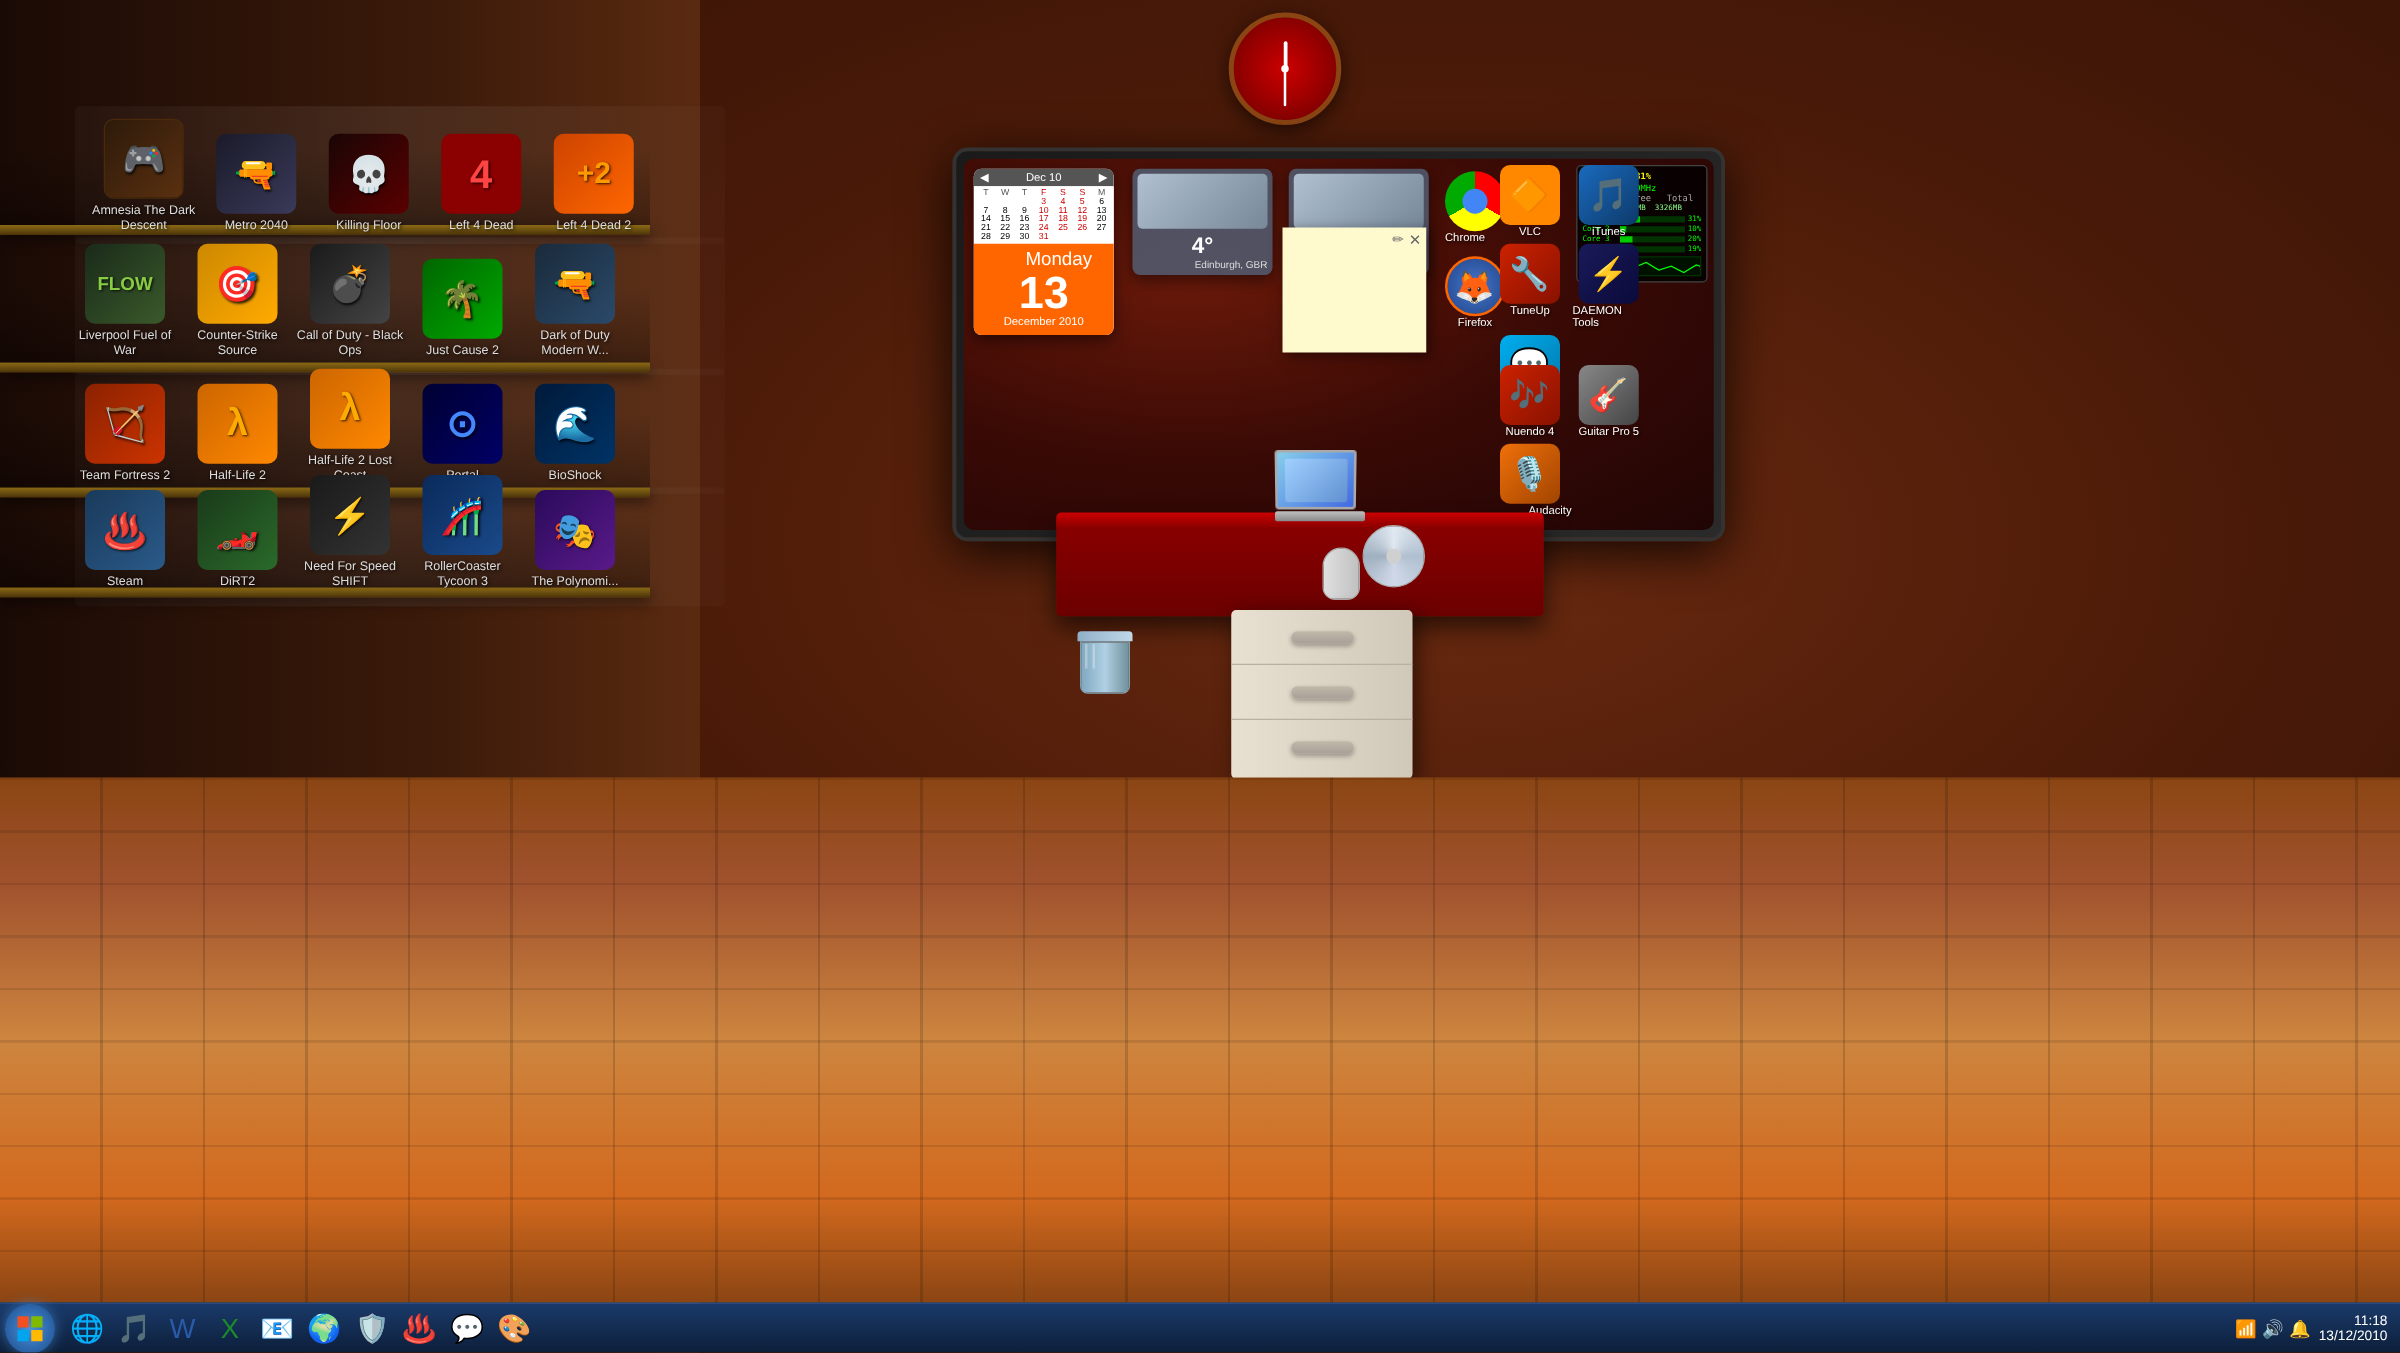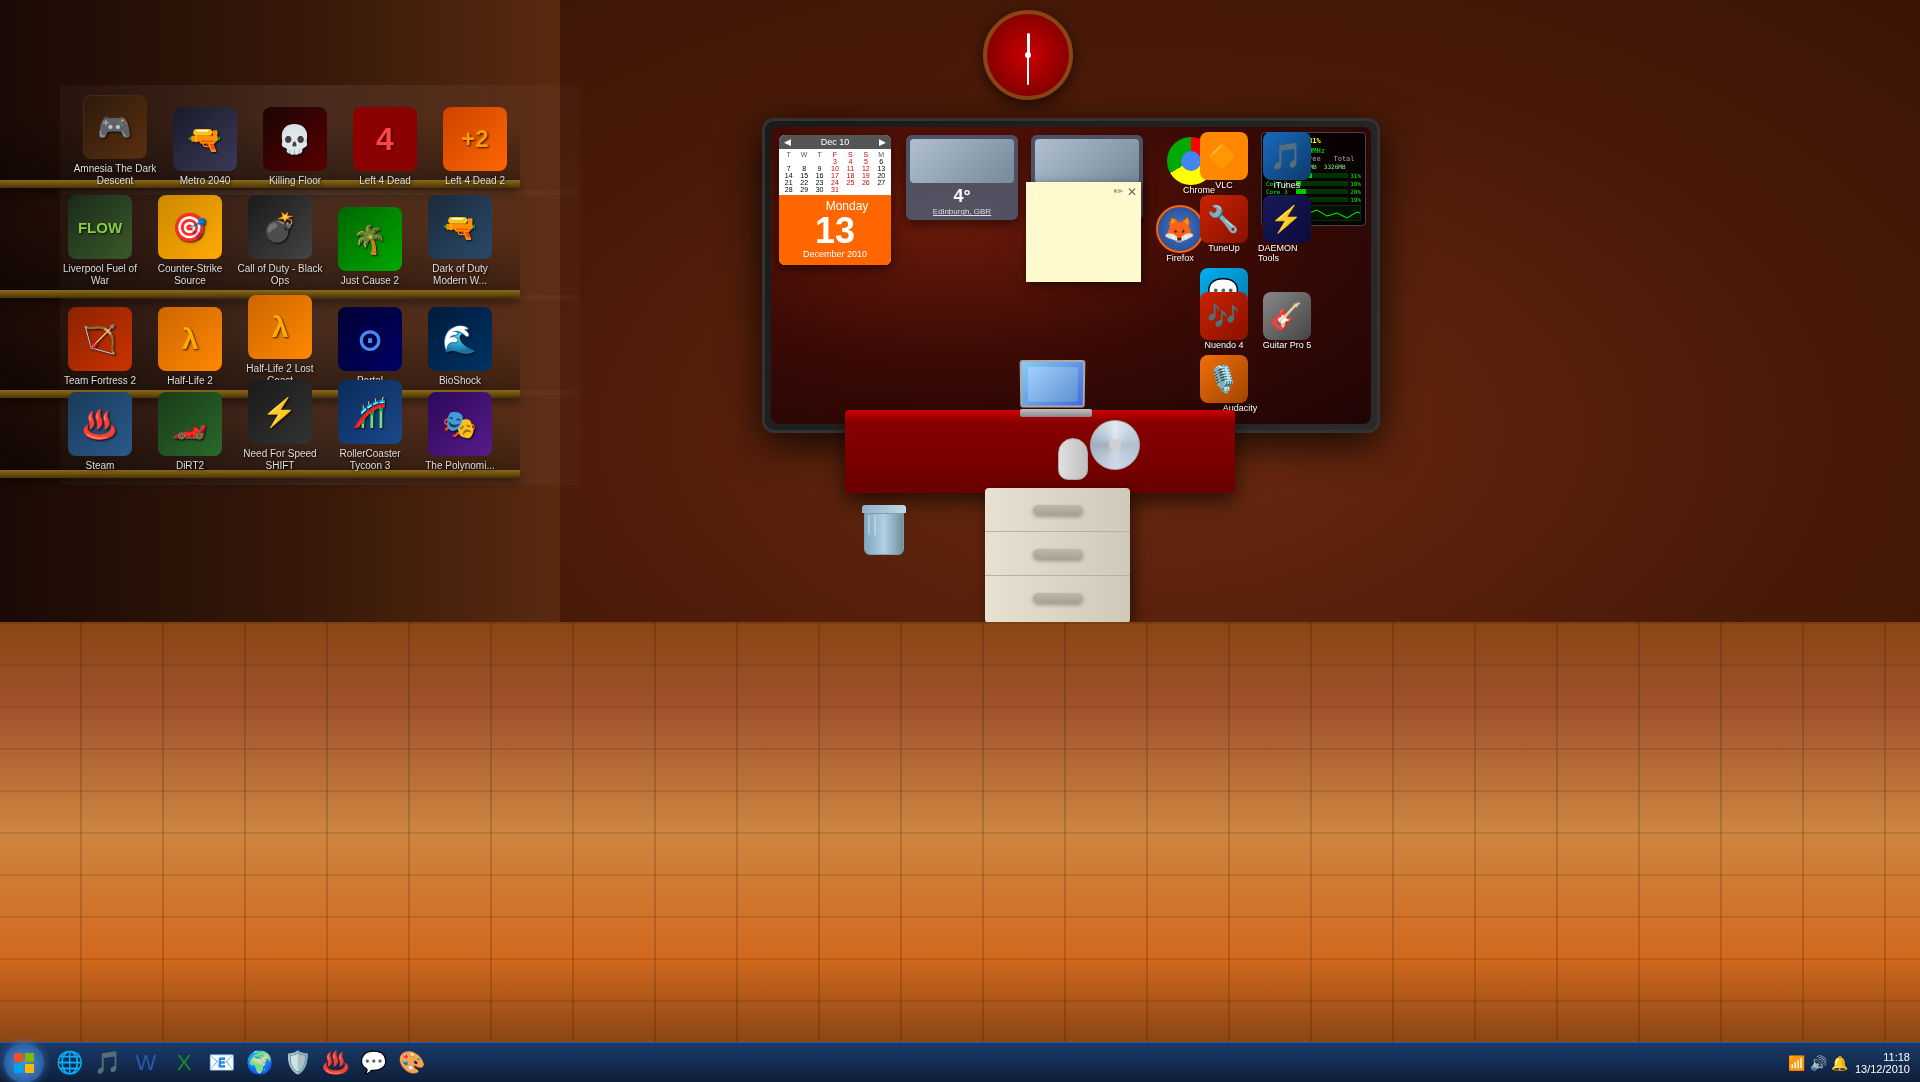--- a/index.html
+++ b/index.html
@@ -446,30 +446,30 @@
             <span>29</span>
             <span>30</span>
             <span style="color:#cc0000;">31</span>
             <span></span>
             <span></span>
             <span></span>
         </div>
       </div>
 
       <div style="background:#ff6600;color:white;text-align:center;padding:4px 0 6px 0;">
-        <div style="font-size:12px;padding-left:24px;">Monday</div>
+        <div style="font-size:15px;padding-left:24px;">Monday</div>
         <div style="font-size:36px;font-weight:bold;line-height:1;">13</div>
         <div style="font-size:9px;">December 2010</div>
       </div>
     </div>
 
     <div style="position:absolute;left:135px;top:8px;width:112px;background:rgba(80,90,110,0.88);border-radius:6px;padding:4px;color:white;box-shadow:0 4px 12px rgba(0,0,0,0.5);">
       <div style="width:100%;height:44px;background:linear-gradient(135deg,#b0c0d0,#778899);border-radius:4px;margin-bottom:3px;"></div>
       <div style="font-size:18px;font-weight:bold;text-align:center;">4°</div>
-      <div style="font-size:8px;text-align:center;color:#ddd;text-decoration:underline;">Edinburgh, GBR</div>
+      <div style="font-size:8px;text-align:right;color:#ddd;">Edinburgh, GBR</div>
     </div>
 
     <div style="position:absolute;left:260px;top:8px;width:112px;background:rgba(80,90,110,0.88);border-radius:6px;padding:4px;color:white;box-shadow:0 4px 12px rgba(0,0,0,0.5);">
       <div style="width:100%;height:44px;background:linear-gradient(135deg,#b0c0d0,#778899);border-radius:4px;margin-bottom:3px;"></div>
       <div style="font-size:18px;font-weight:bold;text-align:center;">4°</div>
       <div style="font-size:8px;text-align:center;color:#ddd;">Liverpool, GBR</div>
     </div>
 
     <div style="position:absolute;left:255px;top:55px;width:115px;height:100px;background:#fffacd;box-shadow:3px 3px 10px rgba(0,0,0,0.5);">
       <span style="position:absolute;right:18px;top:3px;font-size:11px;cursor:pointer;color:#666;">✏</span>
@@ -521,21 +521,21 @@
       </div>
 
       <div style="width:100%;height:16px;background:#001100;margin-top:2px;border:1px solid #003300;">
         <svg width="100%" height="100%">
           <polyline points="0,16 10,10 20,12 30,6 40,8 50,4 60,10 70,7 80,12 90,6 100,9" fill="none" stroke="#00ff00" stroke-width="1"></polyline>
         </svg>
       </div>
     </div>
 
     <div style="position:absolute;left:385px;top:10px;">
-      <div style="display:flex;flex-direction:column;align-items:flex-end;margin-left:11px;">
+      <div style="display:flex;flex-direction:column;align-items:flex-start;">
         <div style="width:48px;height:48px;border-radius:50%;background:conic-gradient(#ff0000 0deg 120deg,#ffff00 120deg 240deg,#00aa00 240deg 360deg);display:flex;align-items:center;justify-content:center;font-size:20px;">
           <div style="width:20px;height:20px;border-radius:50%;background:#4285F4;"></div>
         </div>
         <span style="font-size:9px;color:white;text-shadow:1px 1px 2px rgba(0,0,0,0.8);">Chrome</span>
       </div>
     </div>
     <div style="position:absolute;left:385px;top:78px;">
       <div style="display:flex;flex-direction:column;align-items:center;">
         <div style="width:48px;height:48px;border-radius:50%;background:radial-gradient(circle,#4477cc,#224488);border:2px solid #ff6600;display:flex;align-items:center;justify-content:center;font-size:26px;">🦊</div>
         <span style="font-size:9px;color:white;text-shadow:1px 1px 2px rgba(0,0,0,0.8);">Firefox</span>

